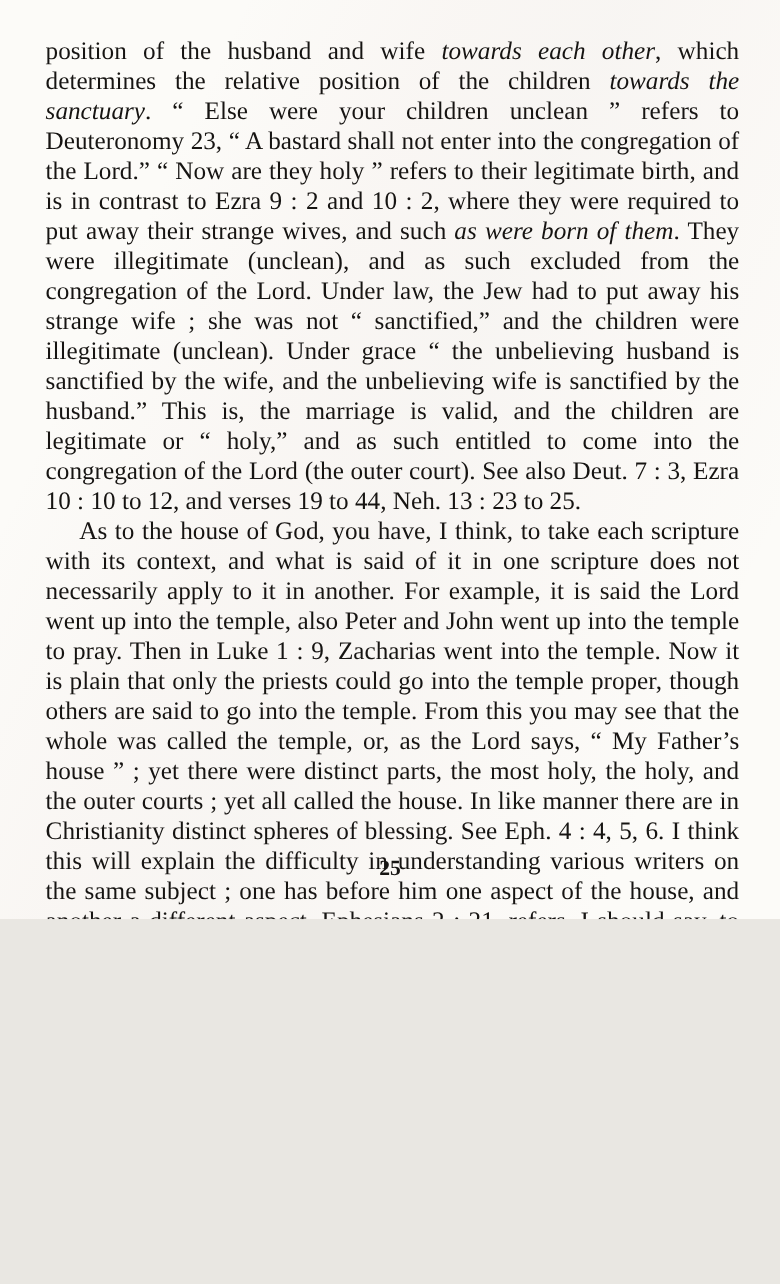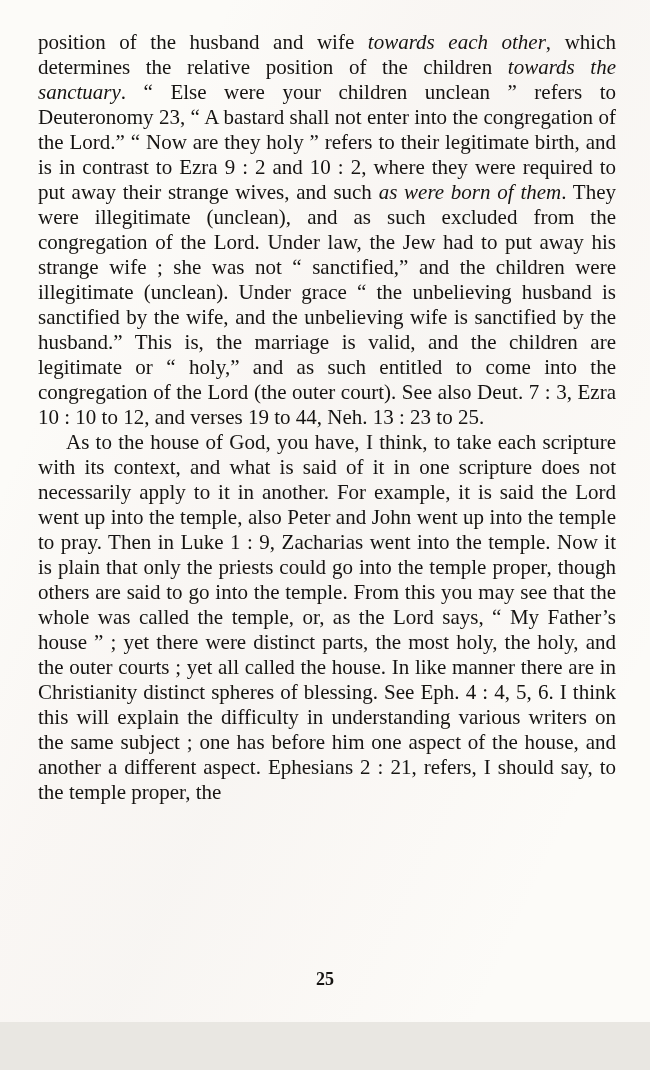--- a/index.html
+++ b/index.html
@@ -3,21 +3,21 @@
 <meta charset="utf-8">
 <style>
   html, body {
     margin: 0;
     padding: 0;
     background: #e9e7e2;
   }
   .page {
     position: relative;
     width: 650px;
-    height: 1022px;
+    height: 766px;
     margin: 0 auto;
     background: #fcfbf8;
     overflow: hidden;
     box-sizing: border-box;
   }
   
   .scan-tint {
     position: absolute;
     inset: 0;
     pointer-events: none;

